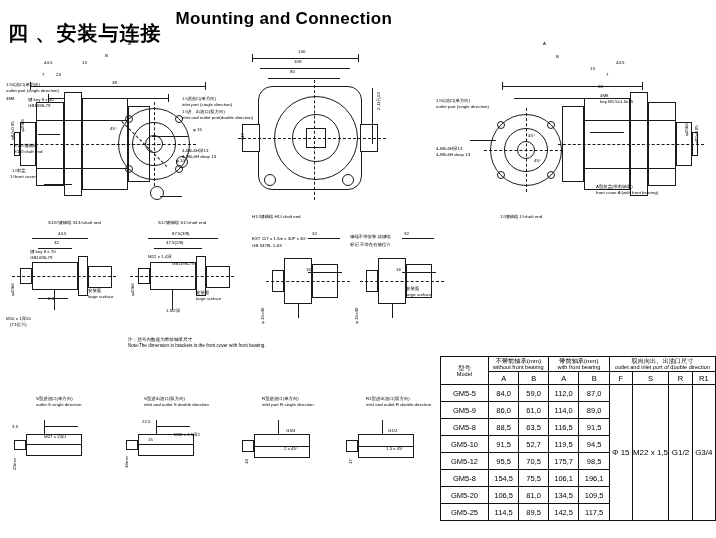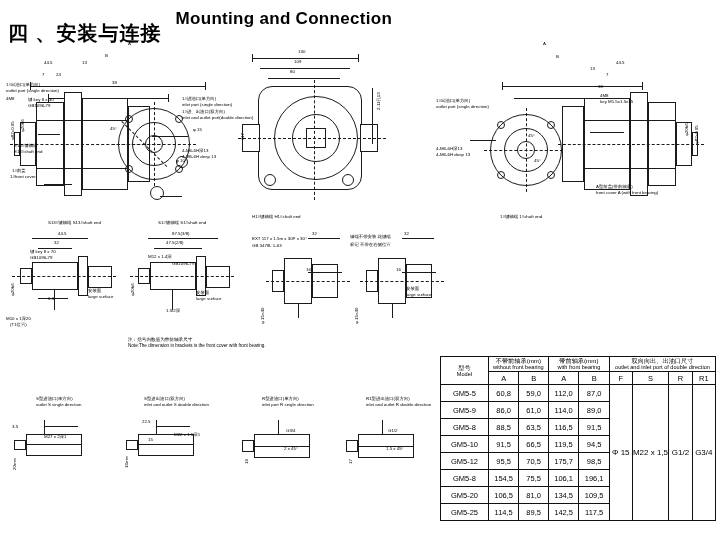--- a/index.html
+++ b/index.html
@@ -380,21 +380,21 @@
         <th style="width:33px;">B</th>
         <th style="width:26px;">F</th>
         <th style="width:42px;">S</th>
         <th style="width:24px;">R</th>
         <th style="width:24px;">R1</th>
       </tr>
     </thead>
     <tbody>
       <tr>
         <td class="model">GM5-5</td>
-        <td>60,8</td>
+        <td>84,0</td>
         <td>59,0</td>
         <td>112,0</td>
         <td>87,0</td>
         <td rowspan="8" class="big">Φ 15</td>
         <td rowspan="8" class="big">M22 x 1,5</td>
         <td rowspan="8" class="big">G1/2</td>
         <td rowspan="8" class="big">G3/4</td>
       </tr>
       <tr>
         <td class="model">GM5-9</td>
@@ -406,21 +406,21 @@
       <tr>
         <td class="model">GM5-8</td>
         <td>88,5</td>
         <td>63,5</td>
         <td>116,5</td>
         <td>91,5</td>
       </tr>
       <tr>
         <td class="model">GM5-10</td>
         <td>91,5</td>
-        <td>66,5</td>
+        <td>52,7</td>
         <td>119,5</td>
         <td>94,5</td>
       </tr>
       <tr>
         <td class="model">GM5-12</td>
         <td>95,5</td>
         <td>70,5</td>
         <td>175,7</td>
         <td>98,5</td>
       </tr>

